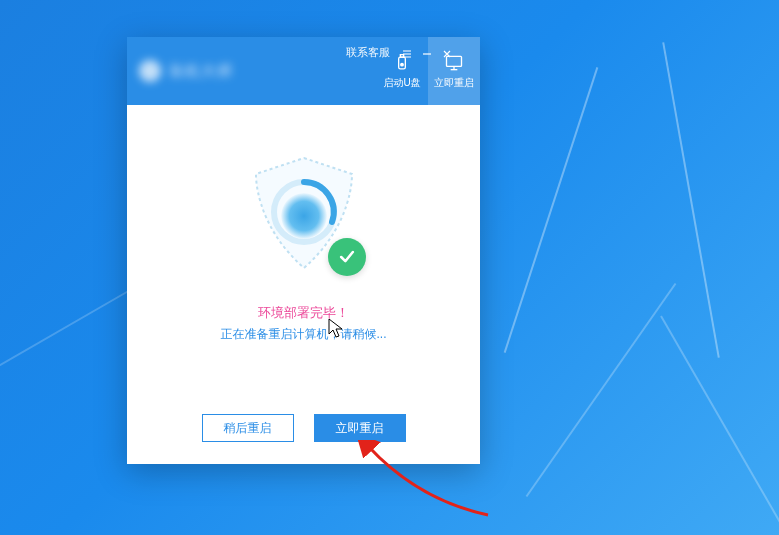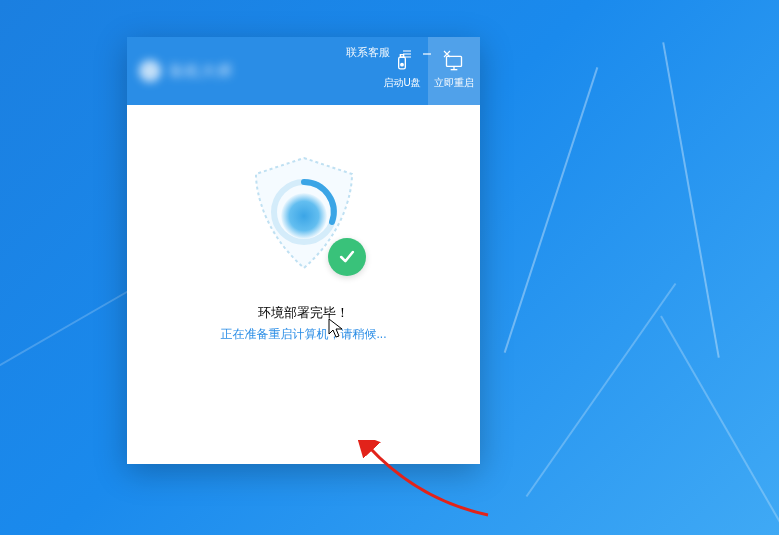--- a/index.html
+++ b/index.html
@@ -24,21 +24,21 @@
 .tab.active{background:rgba(255,255,255,.18)}
 .tab-ico{width:20px;height:20px;display:flex;align-items:center;justify-content:center}
 .tab-lbl{font-size:10px;white-space:nowrap}
 .body{flex:1;display:flex;flex-direction:column;align-items:center;justify-content:center;position:relative;padding-bottom:70px}
 .shield{position:relative;width:140px;height:140px;margin-top:-10px}
 .shield svg{width:100%;height:100%}
 .glow{position:absolute;left:50%;top:50%;width:46px;height:46px;transform:translate(-50%,-50%);border-radius:50%;background:radial-gradient(circle,#3ba5e6 0%,#63bef0 45%,rgba(99,190,240,0) 72%)}
 .badge{position:absolute;right:8px;bottom:10px;width:38px;height:38px;border-radius:50%;background:#39c27a;display:flex;align-items:center;justify-content:center;box-shadow:0 2px 6px rgba(0,0,0,.15)}
 .badge svg{width:20px;height:20px}
 .msg{margin-top:18px;text-align:center}
-.msg1{color:#000000;font-size:13px;margin-bottom:4px}
+.msg1{color:#ec4899;font-size:13px;margin-bottom:4px}
 .msg2{color:#2a8de6;font-size:12px}
 .btns{position:absolute;bottom:22px;left:0;right:0;display:flex;justify-content:center;gap:20px}
 .btn{width:92px;height:28px;font-size:12px;display:flex;align-items:center;justify-content:center;cursor:pointer;border:none}
 .btn.sec{background:#fff;color:#2a8de6;border:1px solid #2a8de6}
 .btn.pri{background:#2a8de6;color:#fff}
 .cursor{position:absolute;left:328px;top:318px;pointer-events:none}
 .cursor svg{width:16px;height:22px}
 .arrow{position:absolute;pointer-events:none;left:358px;top:440px;transform:rotate(0deg)}
 .arrow svg{width:140px;height:80px}
 </style>
@@ -113,20 +113,24 @@
             <path d="M5 12l5 5 9-11" fill="none" stroke="#fff" stroke-width="3" stroke-linecap="round" stroke-linejoin="round"></path>
           </svg>
       </div>
     </div>
 
     <div class="msg">
       <div class="msg1">环境部署完毕！</div>
       <div class="msg2">正在准备重启计算机，请稍候...</div>
     </div>
 
+    <div class="btns">
+      <button class="btn sec">稍后重启</button>
+      <button class="btn pri">立即重启</button>
+    </div>
   </div>
 </div>
 
 <div class="cursor">
   <svg viewBox="0 0 16 22">
       <path d="M1 1 L1 16 L5 12 L8 19 L11 18 L8 11 L14 11 Z" fill="#fff" stroke="#000" stroke-width="1"></path>
     </svg>
 </div>
 
 <div class="arrow">

